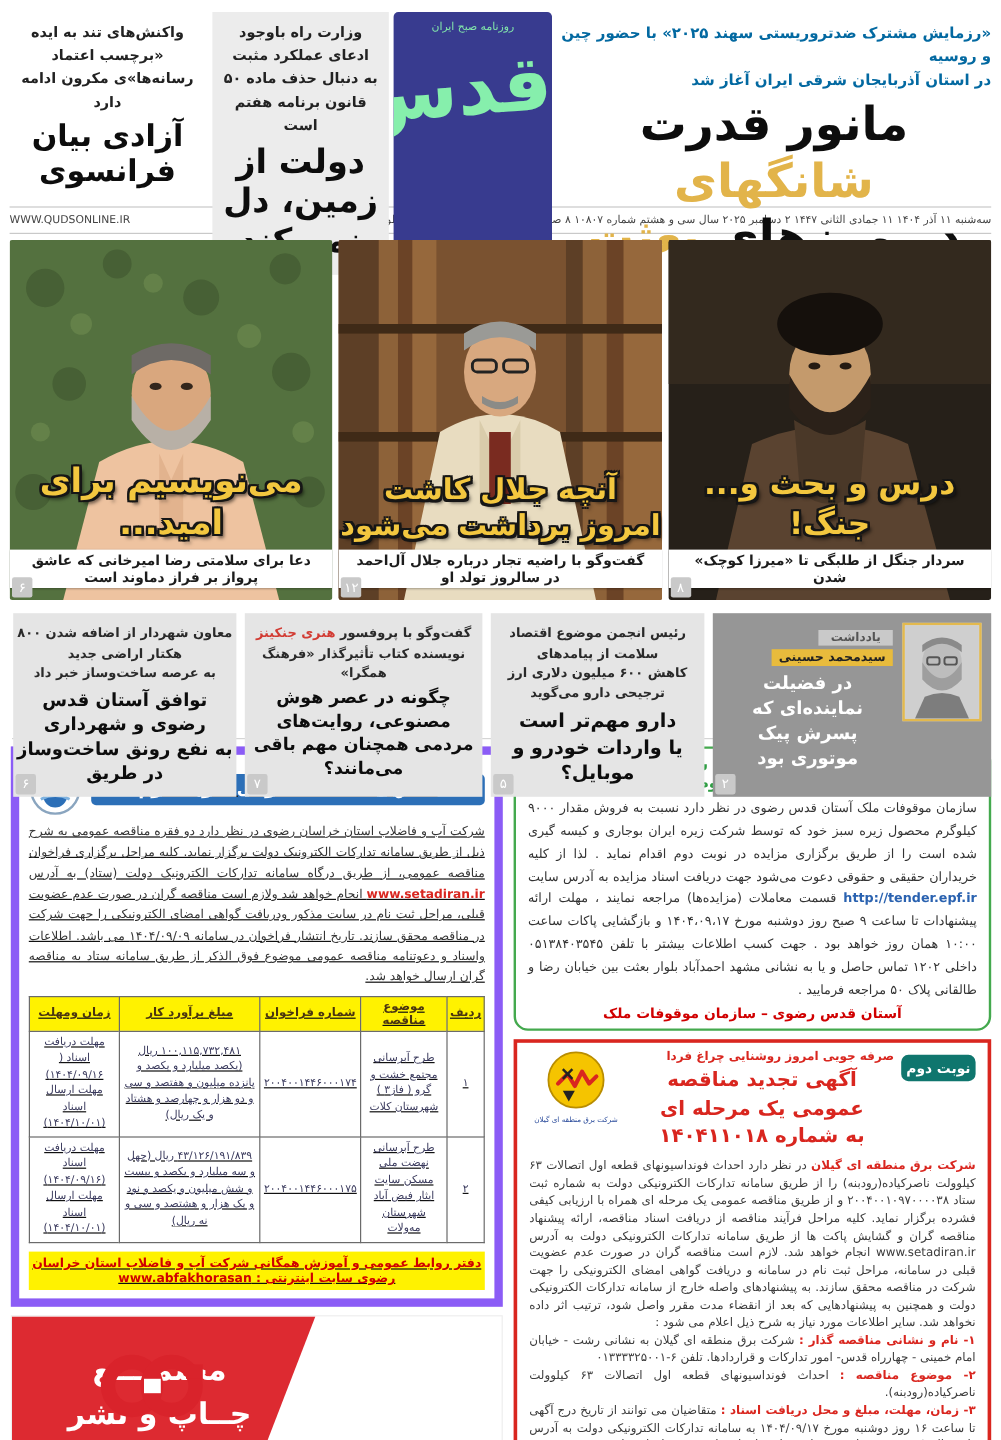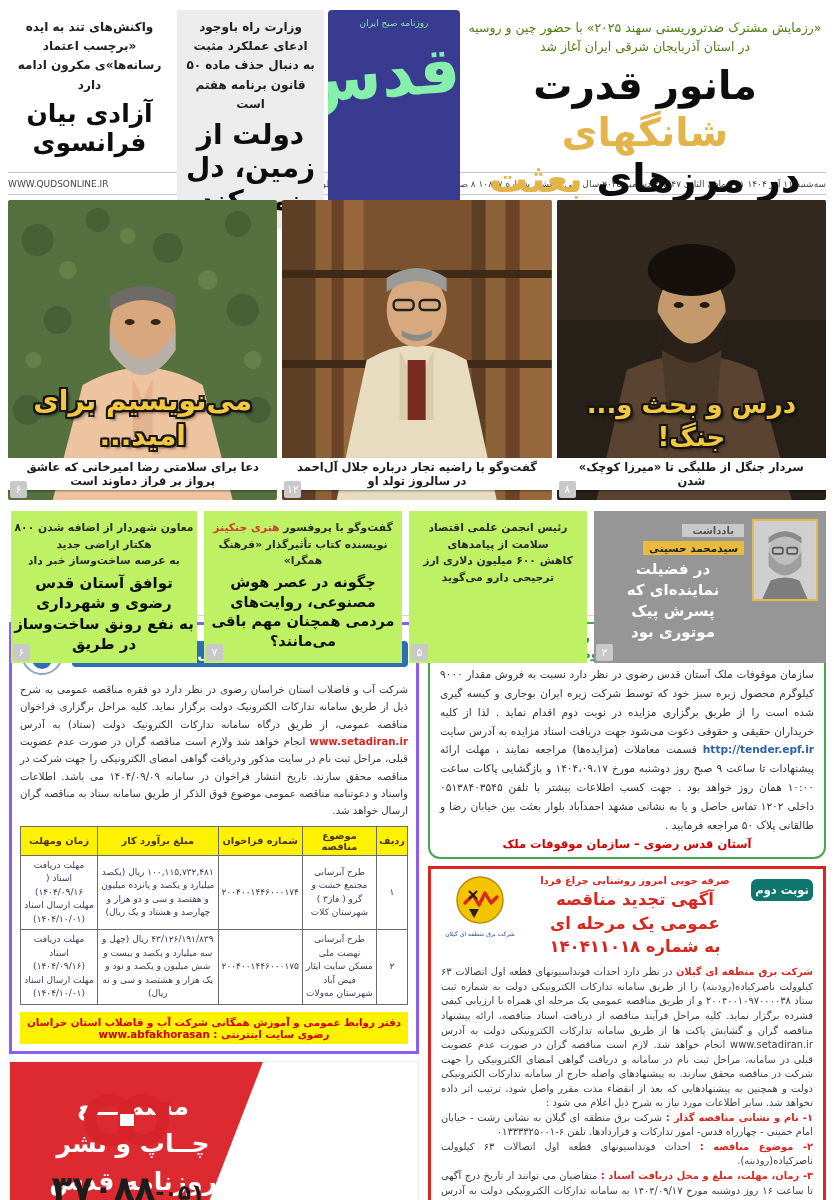--- a/index.html
+++ b/index.html
@@ -4,21 +4,21 @@
 <style>
   html,body{margin:0;padding:0;}
   body{
     width:834px;height:1200px;background:#ffffff;position:relative;overflow:hidden;
     font-family:"DejaVu Sans","Liberation Sans",sans-serif;direction:rtl;color:#111;
   }
   .ltr{direction:ltr;unicode-bidi:embed;}
   
   .topbar{display:grid;grid-template-columns:362px 132px 316px;gap:4px;padding:10px 8px 0 8px;height:158px;}
   .lead{position:relative;text-align:center;padding-top:8px;}
-  .lead .kick{font-size:12.5px;font-weight:normal;color:#4d7c0f;line-height:1.55;}
+  .lead .kick{font-size:12.5px;font-weight:bold;color:#0369a1;line-height:1.55;text-align:right;}
   .lead h1{margin:6px 0 0 0;font-size:39px;font-weight:bold;line-height:1.2;color:#0d0d0d;letter-spacing:-1px;}
   .gold{color:#e2b44a;}
   .badge{width:17px;height:17px;background:#c9c9c9;color:#fff;font-size:11px;line-height:17px;text-align:center;border-radius:2px;display:block;}
   .badge.abs-bl{position:absolute;bottom:2px;left:2px;}
   .badge.abs-br{position:absolute;bottom:2px;right:2px;}
   .masthead{background:#383b8f;border-radius:4px;color:#86efac;position:relative;text-align:center;overflow:hidden;}
   .masthead .tag{font-size:9px;margin-top:8px;opacity:.95;}
   .masthead .name{font-size:64px;font-weight:bold;line-height:1.45;transform:rotate(-4deg);}
   .left-heads{display:flex;flex-direction:row;gap:6px;}
   .lh-box{position:relative;text-align:center;padding:8px 6px 12px 6px;}
@@ -32,21 +32,21 @@
   
   .photos{display:grid;grid-template-columns:1fr 1fr 1fr;gap:5px;padding:5px 8px;height:300px;}
   .photo{position:relative;overflow:hidden;border-radius:2px;}
   .photo svg{position:absolute;inset:0;width:100%;height:100%;}
   .cap{position:absolute;left:0;right:0;bottom:10px;text-align:center;}
   .cap .yt{font-weight:bold;color:#f3c73f;line-height:1.25;
     text-shadow:-2px -2px 0 #161616,2px -2px 0 #161616,-2px 2px 0 #161616,2px 2px 0 #161616,0 -2px 0 #161616,0 2px 0 #161616,-2px 0 0 #161616,2px 0 0 #161616,3px 3px 3px rgba(0,0,0,.55);}
   .cap .wb{display:inline-block;background:#fff;color:#1c1c1c;font-size:11.5px;font-weight:bold;padding:2px 9px;margin-top:5px;box-shadow:0 1px 2px rgba(0,0,0,.4);}
   
   .teasers{display:grid;grid-template-columns:232px 178px 198px 186px;gap:7px;padding:6px 8px 0 8px;height:96px;}
-  .tz{position:relative;background:#bef264;text-align:center;padding:9px 0;}
+  .tz{position:relative;background:#e5e5e5;text-align:center;padding:9px 0;}
   .tz .kick{font-size:10.8px;font-weight:bold;color:#2a2a2a;line-height:1.55;}
   .tz .ttl{font-size:16px;font-weight:bold;color:#0d0d0d;line-height:1.35;margin-top:3px;letter-spacing:-.5px;}
   .tz .red{color:#d23b33;margin-top:40px;}
   .tz.note{background:#969696;color:#fff;display:flex;flex-direction:row;gap:8px;padding:8px;}
   .note-photo{width:62px;height:78px;border:2px solid #e3b94e;background:#d9d9d9;flex:0 0 auto;overflow:hidden;}
   .note-photo svg{width:100%;height:100%;}
   .note-body{flex:1;text-align:right;}
   .note-label{display:inline-block;background:#c9c9c9;color:#555;font-size:10px;font-weight:bold;padding:1px 10px;}
   .note-name{display:block;background:#e8bb3c;color:#222;font-size:10.5px;font-weight:bold;padding:1px 6px;margin-top:3px;width:max-content;}
   .note-ttl{font-size:15px;font-weight:bold;color:#fff;line-height:1.4;margin-top:4px;text-align:center;}
@@ -61,28 +61,28 @@
   .ad-green .ttl{text-align:center;color:#2e9e43;font-weight:bold;font-size:13px;margin:2px 0 4px 0;}
   .ad-green .body{font-size:10.6px;line-height:1.78;text-align:justify;color:#333;}
   .ad-green .foot{text-align:center;color:#d00000;font-weight:bold;font-size:11.5px;margin-top:2px;}
   a.url{color:#2a62b0;text-decoration:none;font-weight:bold;}
   
   .ad-red{border:3px solid #d9261f;padding:6px 10px 8px 10px;position:relative;}
   .ar-head{display:grid;grid-template-columns:62px 1fr 78px;align-items:start;gap:6px;}
   .ar-logo{text-align:center;}
   .ar-logo .lc{font-size:6px;color:#2a4b9b;display:block;margin-top:1px;}
   .ar-center{text-align:center;}
-  .ar-tag{color:#d9261f;font-size:10px;font-weight:bold;}
+  .ar-tag{color:#d9261f;font-size:10px;font-weight:bold;text-align:right;}
   .ar-ttl{color:#d9261f;font-size:16.5px;font-weight:bold;line-height:1.45;margin-top:2px;}
   .ar-badge{background:#0f766e;color:#fff;font-size:11.5px;font-weight:bold;border-radius:6px;padding:4px 0;text-align:center;margin-top:4px;}
   .ar-body{margin-top:6px;}
   .ar-body p{margin:0;font-size:9.9px;line-height:1.47;text-align:justify;color:#3c3c3c;}
   .ar-body .lbl{color:#d9261f;font-weight:bold;}
   
-  .ad-blue{border:3px solid #8b5cf6;padding:7px 8px;}
+  .ad-blue{border:7px solid #8b5cf6;padding:7px 8px;text-decoration:underline;}
   .ab-head{display:flex;gap:8px;align-items:center;flex-direction:row;}
   .ab-ttl{flex:1;background:#2c6fb7;color:#fff;font-size:14.5px;font-weight:bold;text-align:center;border-radius:4px;padding:5px 0;}
   .ab-body{font-size:10.2px;line-height:1.7;text-align:justify;color:#333;margin-top:5px;}
   .ab-body .redurl{color:#d9261f;font-weight:bold;}
   table.tender{width:100%;border-collapse:collapse;margin-top:6px;}
   table.tender th{background:#fff200;color:#4a3510;font-size:9.8px;font-weight:bold;border:1px solid #6b6b6b;padding:3px 2px;}
   table.tender td{border:1px solid #6b6b6b;font-size:9px;line-height:1.5;color:#39395c;text-align:center;padding:3px 3px;}
   .ab-foot{background:#fff200;color:#d00000;font-size:10.3px;font-weight:bold;text-align:center;padding:4px 2px;margin-top:7px;}
   
   .ad-qp{position:relative;height:356px;background:#fff;overflow:hidden;border:1px solid #eee;}
@@ -177,20 +177,24 @@
         <path d="M55 300 L85 160 Q135 130 185 160 L215 300 Z" fill="#e8dcc0"></path>
         <path d="M118 150 L135 185 L152 150 L152 220 L118 220 Z" fill="#d9ccab"></path>
         <rect x="126" y="160" width="18" height="60" fill="#7a2b20"></rect>
         <ellipse cx="135" cy="110" rx="30" ry="37" fill="#d8a87f"></ellipse>
         <path d="M105 92 Q135 70 165 92 L165 78 Q135 58 105 78 Z" fill="#9a9a96"></path>
         <rect x="112" y="100" width="20" height="10" rx="4" fill="none" stroke="#222" stroke-width="2.4"></rect>
         <rect x="138" y="100" width="20" height="10" rx="4" fill="none" stroke="#222" stroke-width="2.4"></rect>
         <path d="M120 130 Q135 140 150 130 L150 136 Q135 146 120 136 Z" fill="#8b8b87"></path>
       </svg>
       <figcaption class="cap">
+        <div class="yt" style="font-size:24px">
+          <div>آنچه جلال کاشت</div>
+          <div>امروز برداشت می‌شود</div>
+        </div>
         <div><span class="wb">گفت‌وگو با راضیه تجار درباره جلال آل‌احمد در سالروز تولد او</span></div>
       </figcaption>
       <span class="badge abs-bl">۱۲</span>
     </figure>
 
     <figure class="photo" style="margin:0">
       <svg viewBox="0 0 270 300" preserveAspectRatio="xMidYMid slice">
         <rect width="270" height="300" fill="#54713f"></rect>
         <g fill="#476035">
           <circle cx="30" cy="40" r="16"></circle>
@@ -245,22 +249,26 @@
         <div class="note-ttl">
           <div>در فضیلت نماینده‌ای که</div>
           <div>پسرش پیک موتوری بود</div>
         </div>
       </div>
       <span class="badge abs-bl">۲</span>
     </div>
 
     <div class="tz">
       <div class="kick">
-        <div>رئیس انجمن علمی اقتصاد سلامت از پیامدهای</div>
+        <div>رئیس انجمن موضوع اقتصاد سلامت از پیامدهای</div>
         <div>کاهش ۶۰۰ میلیون دلاری ارز ترجیحی دارو می‌گوید</div>
+      </div>
+      <div class="ttl">
+        <div>دارو مهم‌تر است</div>
+        <div>یا واردات خودرو و موبایل؟</div>
       </div>
       <span class="badge abs-bl">۵</span>
     </div>
 
     <div class="tz">
       <div class="kick">
         <div><span>گفت‌وگو با پروفسور </span><span class="red">هنری جنکینز</span></div>
         <div>نویسنده کتاب تأثیرگذار «فرهنگ همگرا»</div>
       </div>
       <div class="ttl" style="font-size:14.5px">

